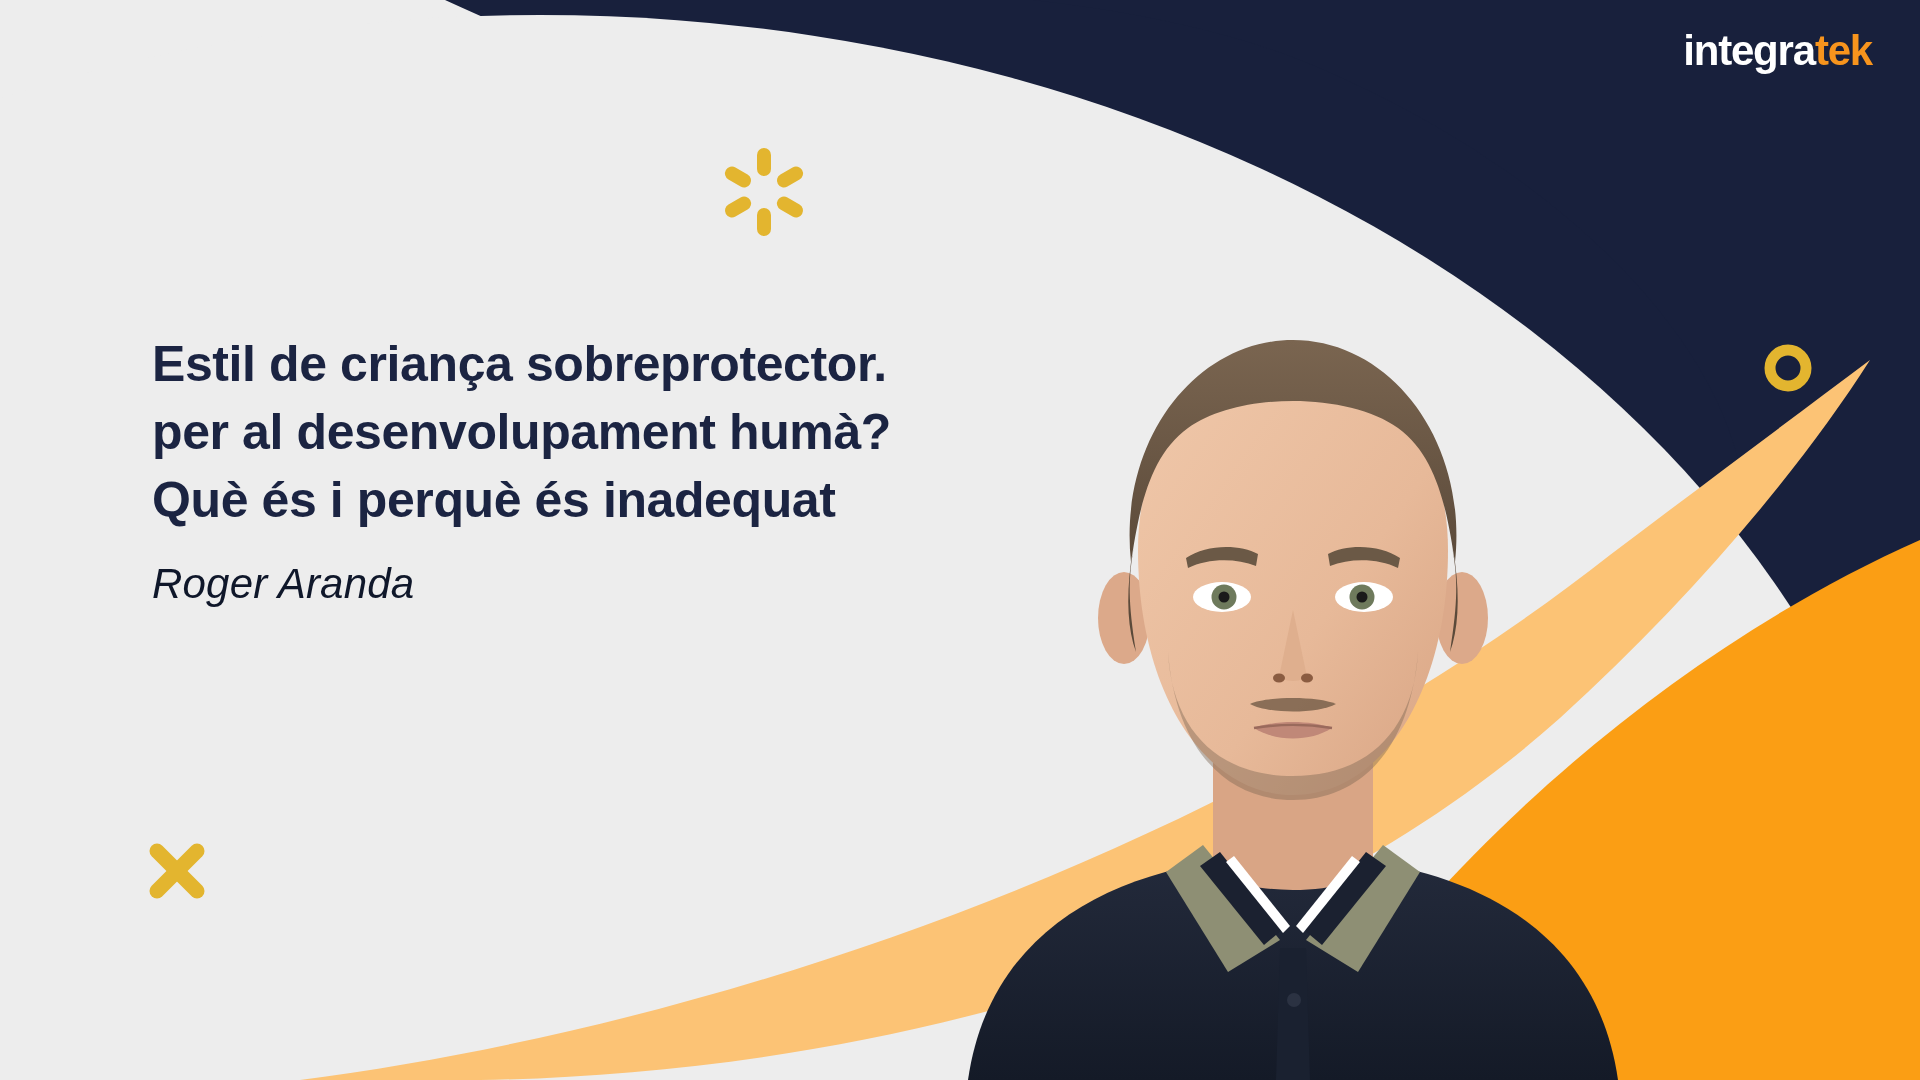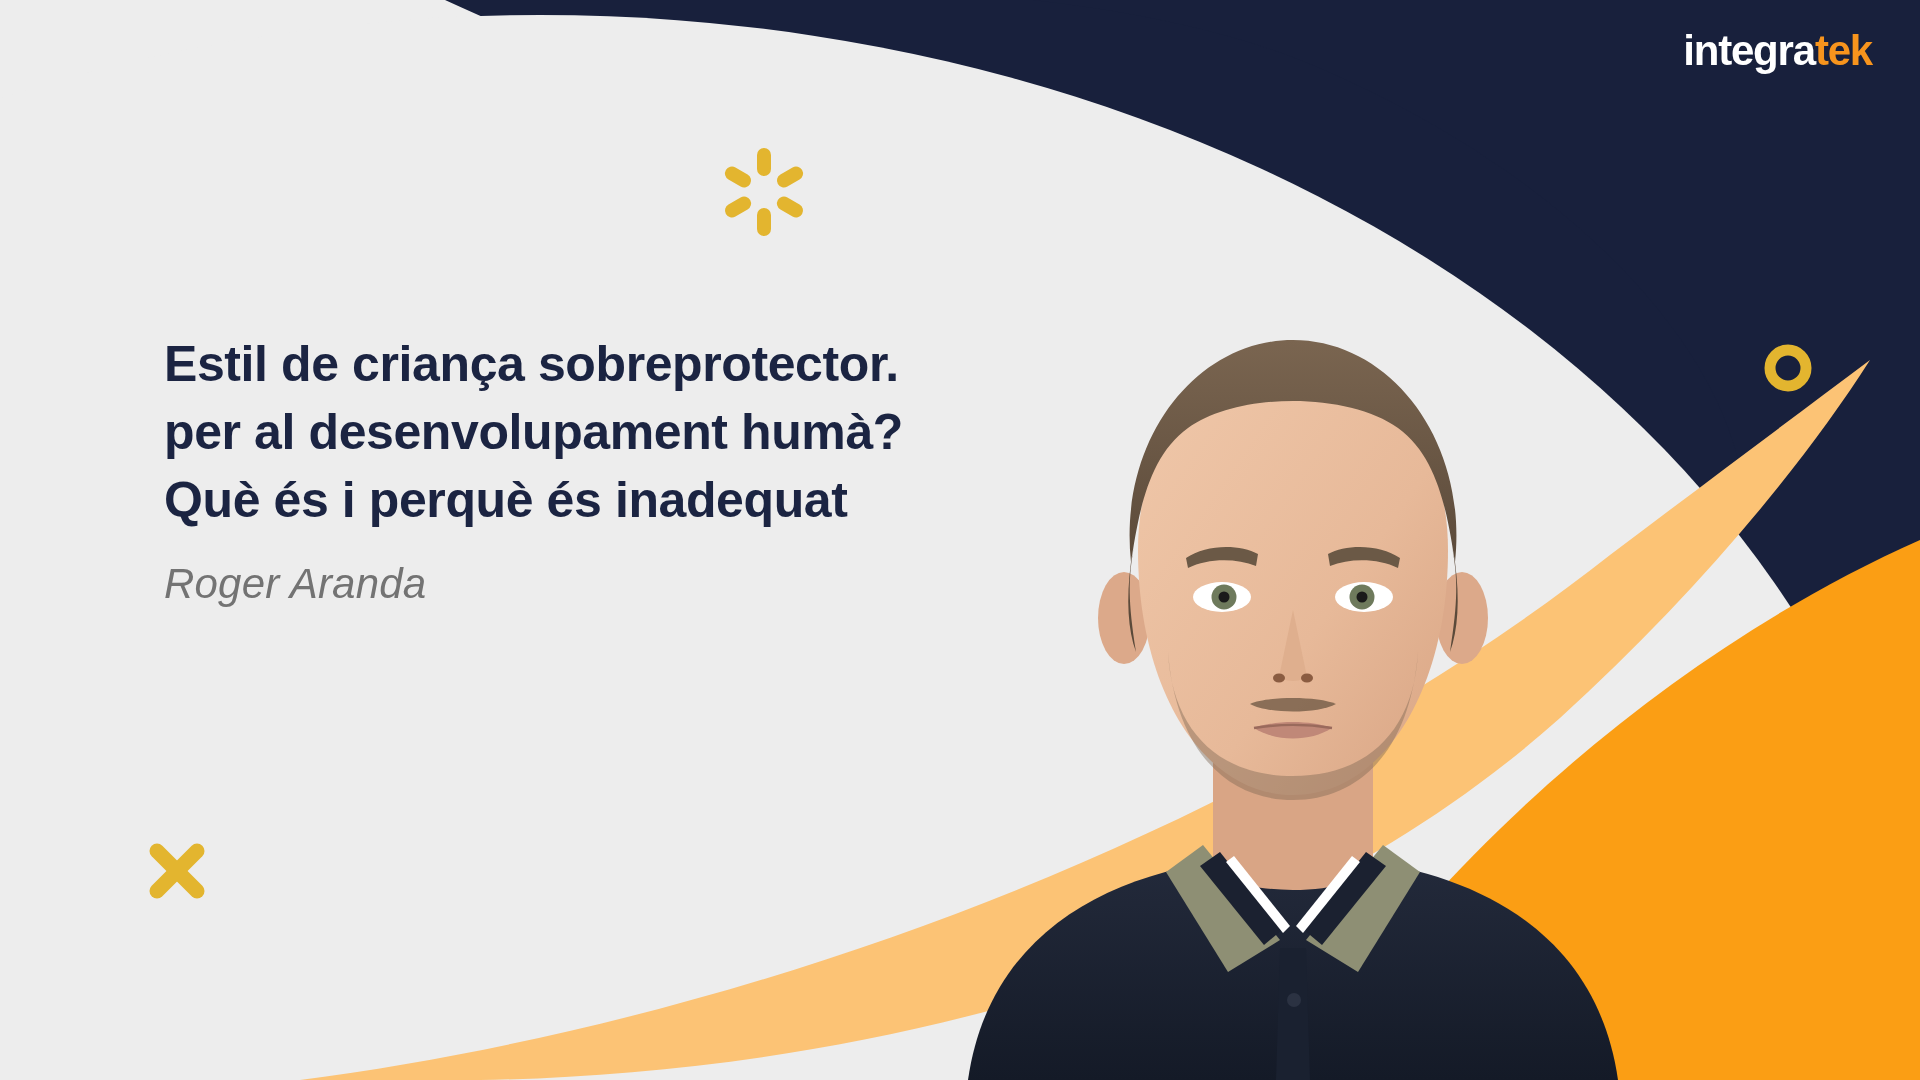--- a/index.html
+++ b/index.html
@@ -28,36 +28,36 @@
     z-index:40;
     user-select:none;
     margin-left:30px;
   }
   .logo .part-a { color:#FFFFFF; }
   .logo .part-b { color:#F7941D; }
 
   
   .text-block {
     position:absolute;
-    left:164px;
+    left:152px;
     top:330px;
     width:940px;
     z-index:30;
   }
   .headline {
     color:#1B2442;
     font-size:50px;
     font-weight:700;
     line-height:1.36;
     letter-spacing:-0.4px;
   }
   .headline .ln { display:block; white-space:nowrap; }
   .author {
     margin-top:26px;
-    color:#737373;
+    color:#0f172a;
     font-size:42px;
     font-style:italic;
     font-weight:400;
     letter-spacing:0.2px;
   }
 
   
   .deco { position:absolute; z-index:35; }
   #sparkle-icon { left:712px; top:140px; width:104px; height:104px; }
   #ring-icon    { left:1762px; top:342px; width:52px;  height:52px; }

